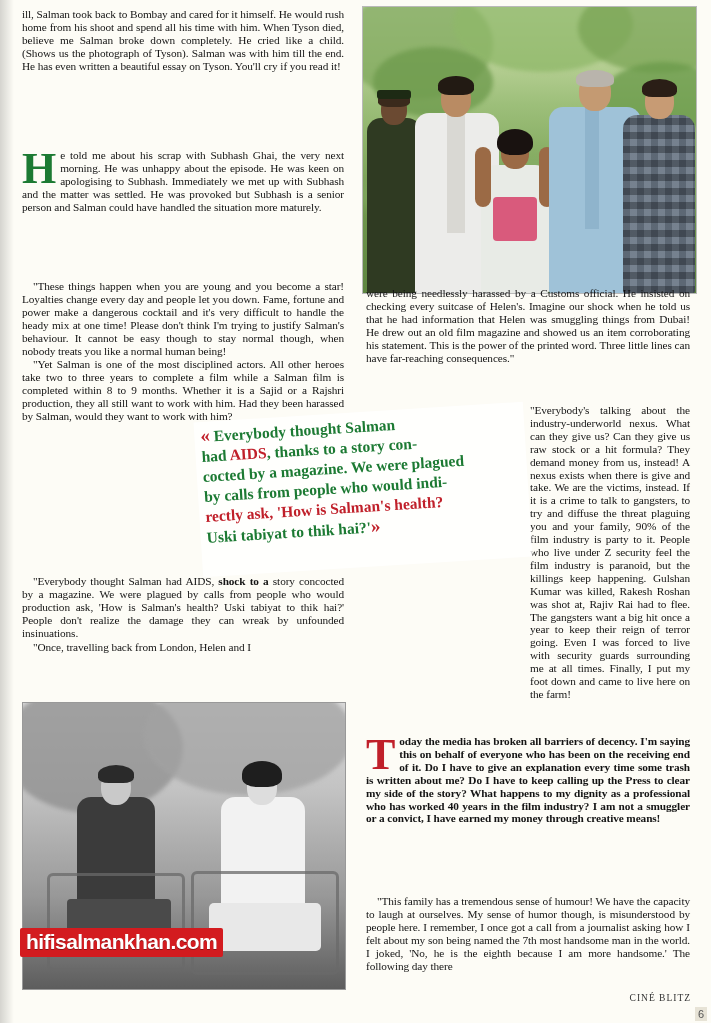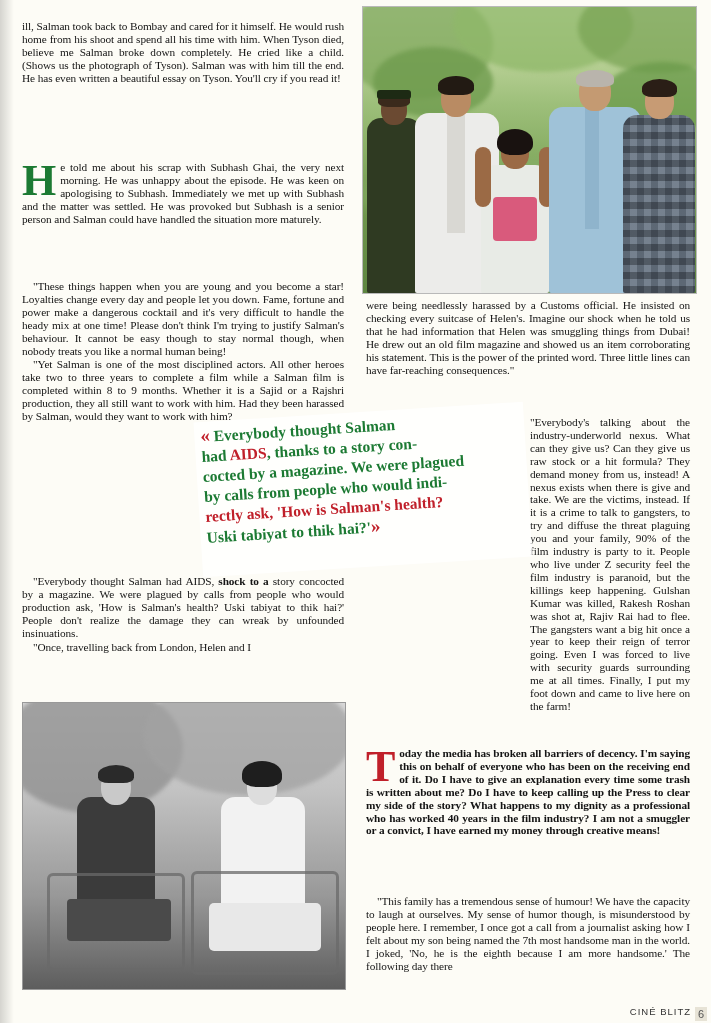--- a/index.html
+++ b/index.html
@@ -25,21 +25,21 @@
     position: absolute;
     text-align: justify;
     font-size: 11.3px;
     line-height: 12.9px;
     letter-spacing: -0.1px;
   }
   .col p {
     margin: 0 0 0.5px 0;
     text-indent: 11px;
   }
-  .col p.noindent { text-indent: 0; margin-top: 12px; }
+  .col p.noindent { text-indent: 0; }
   .bold { font-weight: bold; }
 
   
   #left-top { left: 22px; top: 8px; width: 322px; }
   #left-mid { left: 22px; top: 280px; width: 322px; }
   #left-after-dropcap { left: 22px; top: 149px; width: 322px; }
 
   
   .dropcap-block {
     position: relative;
@@ -155,22 +155,22 @@
     background: #d31b1f;
     padding: 2px 6px 3px 6px;
     border-radius: 2px;
     text-shadow: 0 1px 0 rgba(0,0,0,.35);
   }
 
   
   #footer {
     position: absolute;
     right: 20px;
-    bottom: 6px;
-    font-family: Liberation Sans, sans-serif;
+    bottom: 20px;
+    font-family: Liberation Serif, serif;
     font-size: 9.5px;
     letter-spacing: 1px;
     color: #333;
   }
   #page-number {
     position: absolute;
     right: 4px;
     bottom: 2px;
     font-family: "Liberation Sans", sans-serif;
     font-size: 11px;
@@ -312,18 +312,19 @@
         <div class="head" style="left:48px; bottom:162px; width:30px; height:36px; background:#ddd;"></div>
         <div class="hair" style="left:43px; bottom:180px; width:40px; height:26px; background:#1e1e1e; border-radius:50% 50% 35% 35%;"></div>
         <div style="position:absolute; left:10px; bottom:16px; width:112px; height:48px; background:#e8e8e8; border-radius:5px;"></div>
       </div>
 
       <div style="position:absolute; left:24px; bottom:18px; width:132px; height:92px; border:3px solid #6a6a6a; border-radius:6px; opacity:.75;"></div>
       <div style="position:absolute; left:168px; bottom:14px; width:142px; height:98px; border:3px solid #6a6a6a; border-radius:6px; opacity:.75;"></div>
     </div>
   </div>
 
+  <div id="watermark">hifisalmankhan.com</div>
 
   <div id="footer">CINÉ BLITZ</div>
   <div id="page-number">6</div>
 
   <div class="edge-shadow"></div>
 </div>
 
 </body></html>

